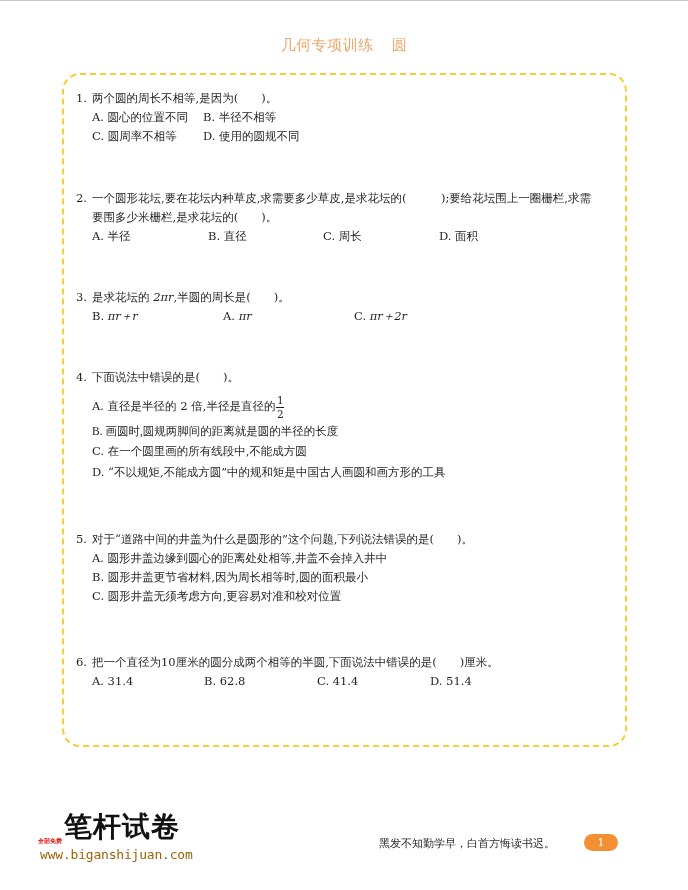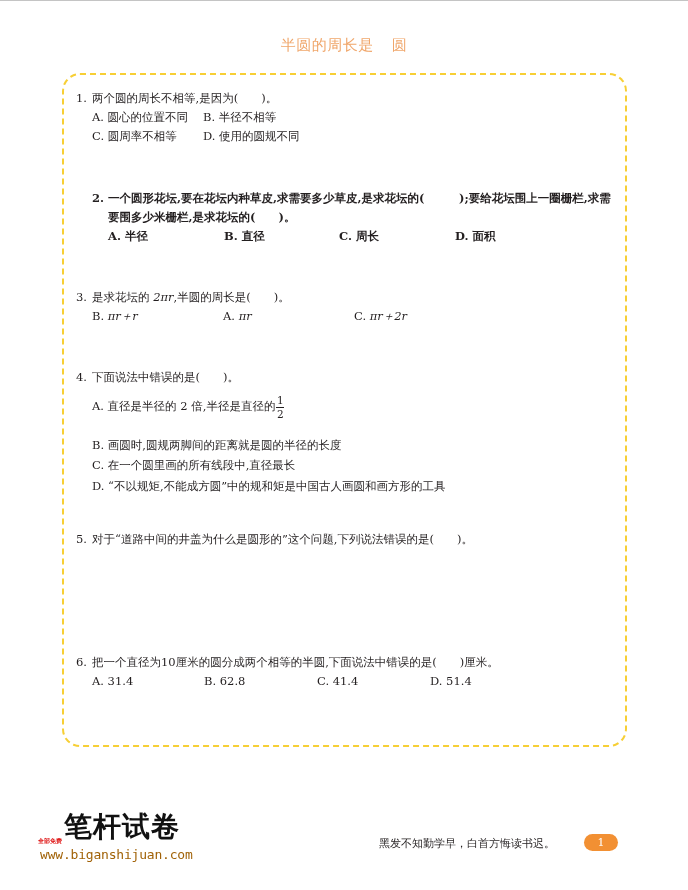--- a/index.html
+++ b/index.html
@@ -74,40 +74,40 @@
       background: #f29033; color: #ffffff;
       font-size: 11px; line-height: 17px; text-align: center;
     }
   </style>
 </head>
 <body>
 
 <div class="top-rule"></div>
 
 <div class="page-title">
-  <span>半圆的周长是</span><span class="gap"></span><span>圆</span>
+  <span>几何专项训练</span><span class="gap"></span><span>圆</span>
 </div>
 
 <div class="question-box"></div>
 
 <div class="q" style="left:76px; top:89px;">
   <div class="stem">
     <span class="num">1.</span><span>两个圆的周长不相等,是因为(　　)。</span>
   </div>
   <div class="opts indent">
     <span class="opt" style="width:111px">A. 圆心的位置不同</span>
     <span class="opt">B. 半径不相等</span>
   </div>
   <div class="opts indent">
     <span class="opt" style="width:111px">C. 圆周率不相等</span>
     <span class="opt">D. 使用的圆规不同</span>
   </div>
 </div>
 
-<div class="q" style="left:92px; top:189px;font-weight:bold;">
+<div class="q" style="left:76px; top:189px;">
   <div class="stem">
     <span class="num">2.</span><span>一个圆形花坛,要在花坛内种草皮,求需要多少草皮,是求花坛的(　　　);要给花坛围上一圈栅栏,求需</span>
   </div>
   <div class="stem indent">
     <span>要围多少米栅栏,是求花坛的(　　)。</span>
   </div>
   <div class="opts indent">
     <span class="opt" style="width:116px">A. 半径</span>
     <span class="opt" style="width:115px">B. 直径</span>
     <span class="opt" style="width:116px">C. 周长</span>
@@ -131,29 +131,34 @@
     <span class="num">4.</span><span>下面说法中错误的是(　　)。</span>
   </div>
   <div class="opt-rows indent" style="margin-top:6px;">
     <div class="row" style="height:26px; line-height:26px;">
       <span>A. 直径是半径的 2 倍,半径是直径的</span><span class="frac">
           <span>1</span>
           <span class="bar"></span>
           <span>2</span>
         </span>
     </div>
-    <div class="row" style="margin-top:16px; line-height:20px;">B. 画圆时,圆规两脚间的距离就是圆的半径的长度</div>
-    <div class="row" style="line-height:21px;">C. 在一个圆里画的所有线段中,直径最长</div>
+    <div class="row" style="margin-top:2px; line-height:20px;font-family:Liberation Serif, serif;">B. 画圆时,圆规两脚间的距离就是圆的半径的长度</div>
+    <div class="row" style="line-height:21px;">C. 在一个圆里画的所有线段中,不能成方圆</div>
     <div class="row" style="line-height:21px;">D. “不以规矩,不能成方圆”中的规和矩是中国古人画圆和画方形的工具</div>
   </div>
 </div>
 
 <div class="q" style="left:76px; top:530px;">
   <div class="stem">
     <span class="num">5.</span><span>对于“道路中间的井盖为什么是圆形的”这个问题,下列说法错误的是(　　)。</span>
+  </div>
+  <div class="opt-rows indent">
+    <div class="row">A. 圆形井盖边缘到圆心的距离处处相等,井盖不会掉入井中</div>
+    <div class="row">B. 圆形井盖更节省材料,因为周长相等时,圆的面积最小</div>
+    <div class="row">C. 圆形井盖无须考虑方向,更容易对准和校对位置</div>
   </div>
 </div>
 
 <div class="q" style="left:76px; top:653px;">
   <div class="stem">
     <span class="num">6.</span><span>把一个直径为10厘米的圆分成两个相等的半圆,下面说法中错误的是(　　)厘米。</span>
   </div>
   <div class="opts indent">
     <span class="opt" style="width:112px">A. 31.4</span>
     <span class="opt" style="width:113px">B. 62.8</span>

